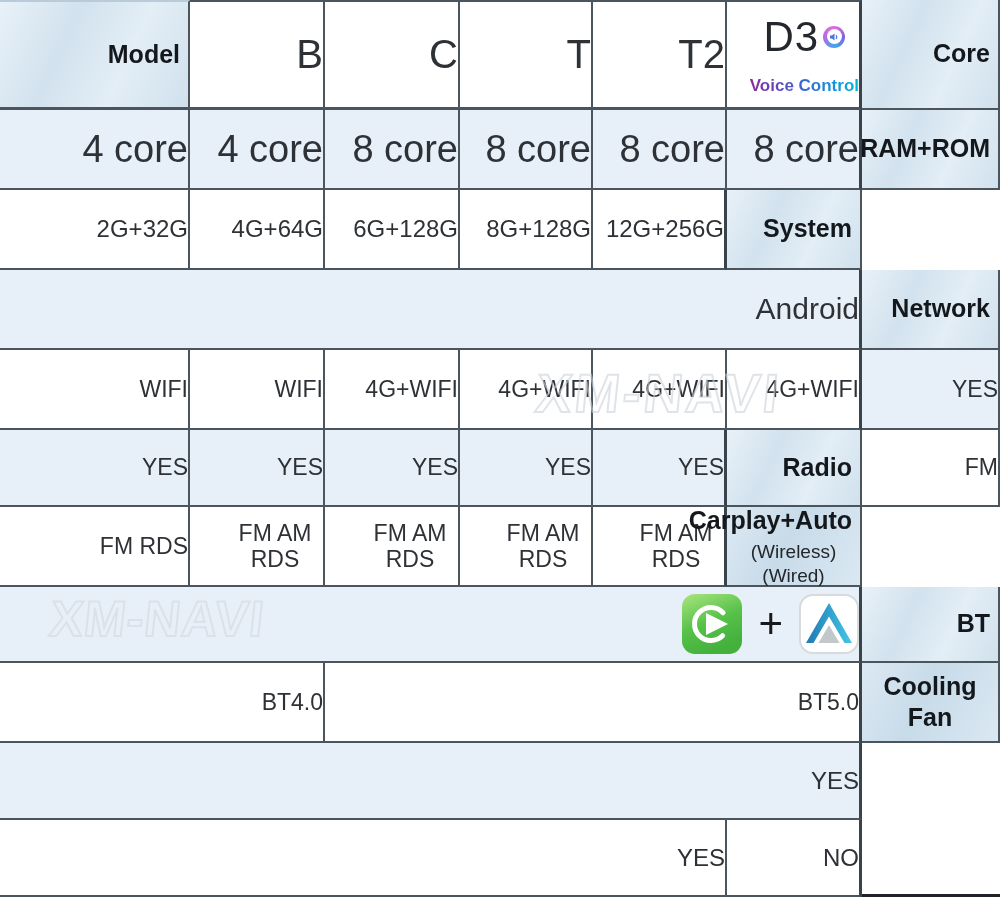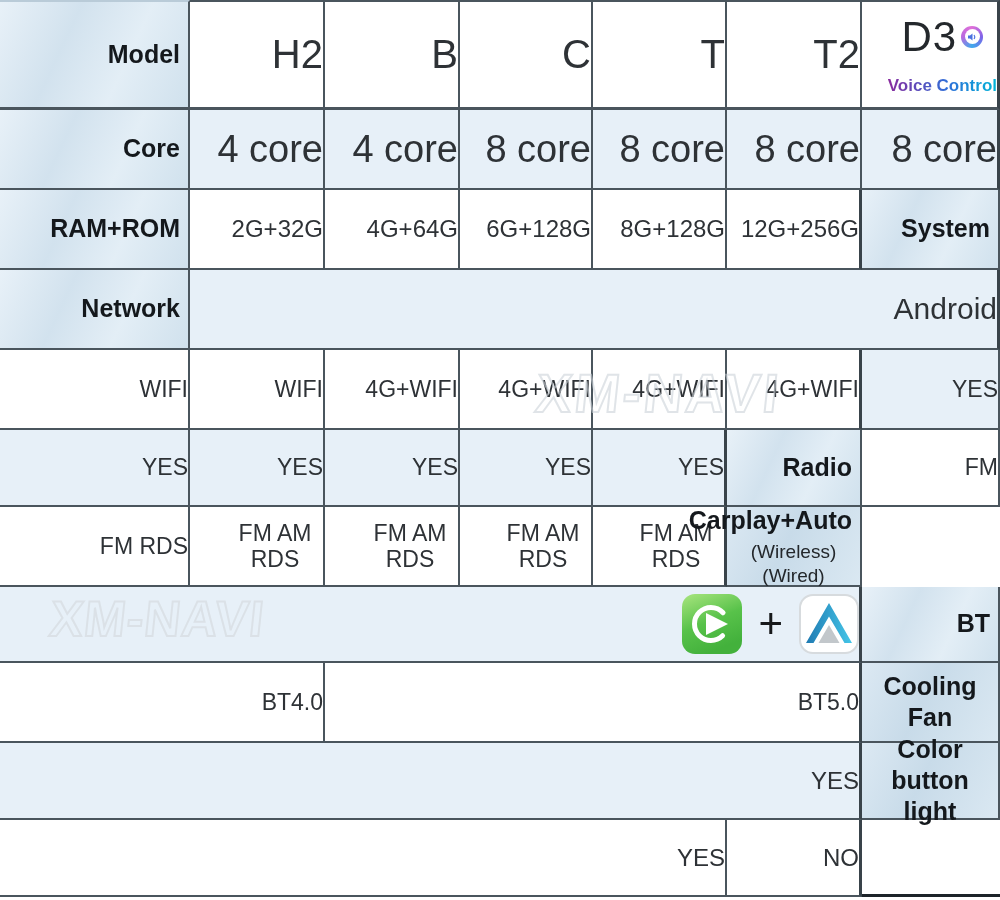--- a/index.html
+++ b/index.html
@@ -80,23 +80,20 @@
 </head>
 <body>
 
 <div class="page">
   <div class="spec-table">
 
     <div class="cell h top r1b">
         <span>Model</span>
       </div>
     <div class="cell top r1b v-model">
-        <span>H2</span>
-      </div>
-    <div class="cell top r1b v-model">
         <span>B</span>
       </div>
     <div class="cell top r1b v-model">
         <span>C</span>
       </div>
     <div class="cell top r1b v-model">
         <span>T</span>
       </div>
     <div class="cell top r1b v-model">
         <span>T2</span>
@@ -155,26 +152,26 @@
     <div class="cell v-ram">
         <span>8G+128G</span>
       </div>
     <div class="cell v-ram last">
         <span>12G+256G</span>
       </div>
 
     <div class="cell h">
         <span>System</span>
       </div>
-    <div class="cell h">
-        <span>Network</span>
-      </div>
-
     <div class="cell b v-sys sp6 last">
         <span>Android</span>
+      </div>
+
+    <div class="cell h">
+        <span>Network</span>
       </div>
     <div class="cell v-net">
         <span>WIFI</span>
       </div>
     <div class="cell v-net">
         <span>WIFI</span>
       </div>
     <div class="cell v-net">
         <span>4G+WIFI</span>
       </div>
@@ -272,23 +269,20 @@
         <span>BT5.0</span>
       </div>
 
     <div class="cell h deep">
         <span>Cooling Fan</span>
       </div>
     <div class="cell b v-yes sp6 last">
         <span>YES</span>
       </div>
 
-    <div class="cell h deep">
-        <span>Color button light</span>
-      </div>
     <div class="cell v-yes sp5">
         <span>YES</span>
       </div>
     <div class="cell v-yes last">
         <span>NO</span>
       </div>
 
   </div>
 
   <div class="wm wm1">XM-NAVI</div>

